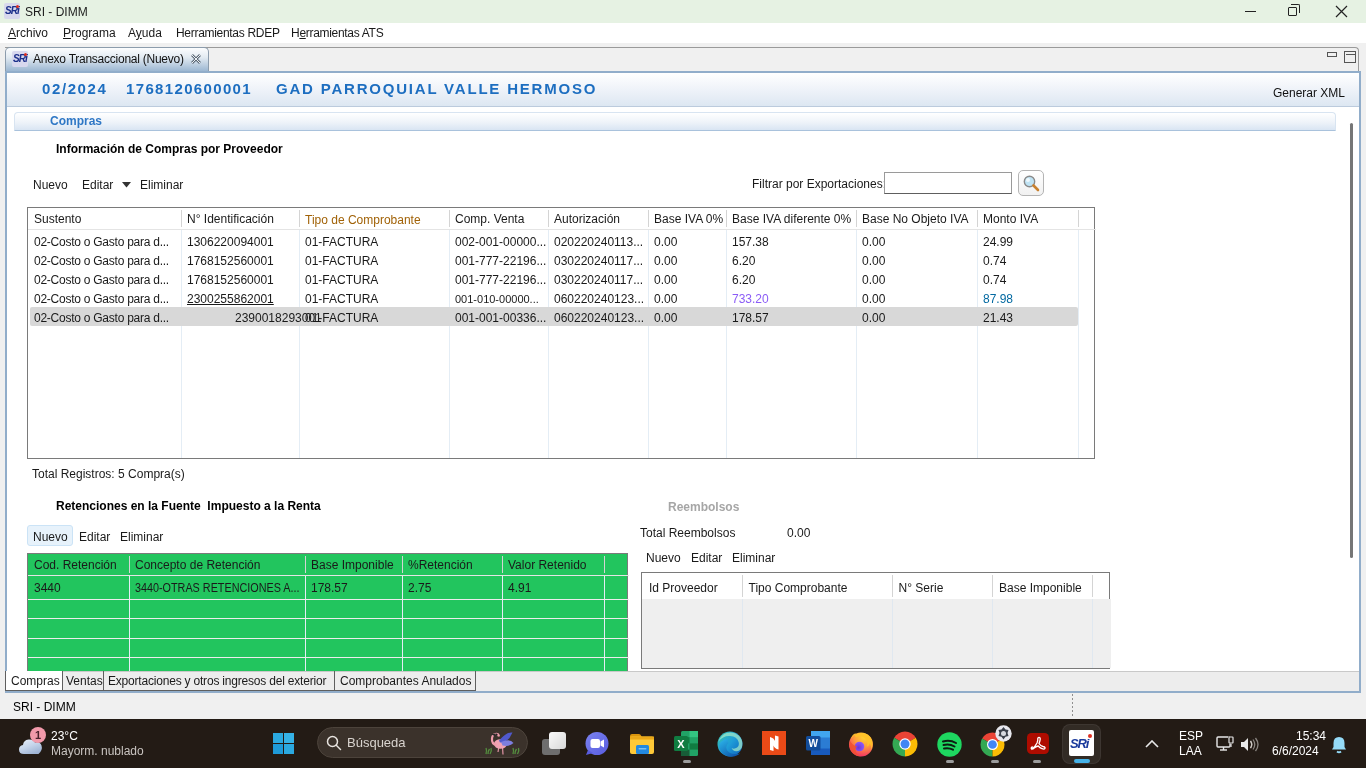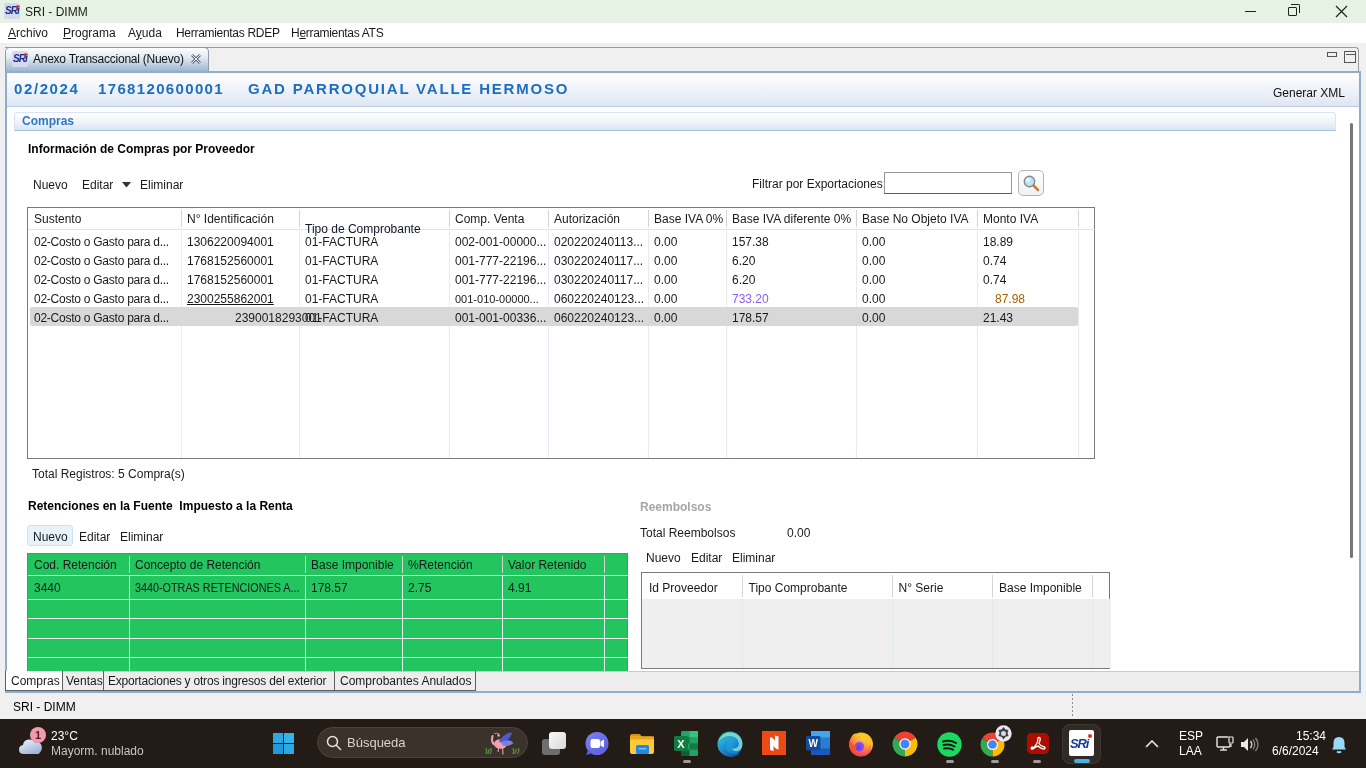--- a/index.html
+++ b/index.html
@@ -1,20 +1,20 @@
 <!DOCTYPE html>
 <html><head>
 <meta charset="utf-8">
 <style>
   * { margin:0; padding:0; box-sizing:border-box; }
   html,body { width:1366px; height:768px; overflow:hidden; }
   body { font-family:"Liberation Sans", sans-serif; position:relative; background:#f0f0f0; }
   .abs { position:absolute; }
   .t { position:absolute; font-size:12px; color:#1a1a1a; line-height:16px; white-space:nowrap; }
-  .b { font-weight:bold; }
+  .b { font-weight:bold;margin-left:28px; }
 </style>
 </head>
 <body>
 
 <div class="abs" style="left:0;top:0;width:1366px;height:23px;background:#e6f2e3;"></div>
 <div class="abs" style="left:4px;top:3px;width:16px;height:16px;background:#d8d8ec;border-radius:2px;">
   <span style="position:absolute;left:1px;top:2px;font-size:10px;font-weight:bold;font-style:italic;color:#1b2f8a;letter-spacing:-1px;">SRi</span>
   <span style="position:absolute;right:1px;top:2px;width:3px;height:3px;background:#e03020;border-radius:50%;"></span>
 </div>
 <div class="t" style="left:25px;top:4px;color:#1c1c1c;">SRI - DIMM</div>
@@ -95,38 +95,38 @@
     <div style="position:absolute;left:271px;top:22px;width:1px;height:228px;background:#e4edf5;"></div>
     <div style="position:absolute;left:421px;top:22px;width:1px;height:228px;background:#e4edf5;"></div>
     <div style="position:absolute;left:520px;top:22px;width:1px;height:228px;background:#e4edf5;"></div>
     <div style="position:absolute;left:620px;top:22px;width:1px;height:228px;background:#e4edf5;"></div>
     <div style="position:absolute;left:698px;top:22px;width:1px;height:228px;background:#e4edf5;"></div>
     <div style="position:absolute;left:828px;top:22px;width:1px;height:228px;background:#e4edf5;"></div>
     <div style="position:absolute;left:949px;top:22px;width:1px;height:228px;background:#e4edf5;"></div>
     <div style="position:absolute;left:1050px;top:22px;width:1px;height:228px;background:#e4edf5;"></div>
     <div style="position:absolute;left:6px;top:3px;font-size:12px;line-height:16px;white-space:nowrap;color:#1a1a1a;">Sustento</div>
     <div style="position:absolute;left:159px;top:3px;font-size:12px;line-height:16px;white-space:nowrap;color:#1a1a1a;">N° Identificación</div>
-    <div style="position:absolute;left:277px;top:13px;font-size:12px;line-height:16px;white-space:nowrap;color:#0f172a;text-align:right;">Tipo de Comprobante</div>
+    <div style="position:absolute;left:277px;top:4px;font-size:12px;line-height:16px;white-space:nowrap;color:#a16207;text-align:right;">Tipo de Comprobante</div>
     <div style="position:absolute;left:427px;top:3px;font-size:12px;line-height:16px;white-space:nowrap;color:#1a1a1a;">Comp. Venta</div>
     <div style="position:absolute;left:526px;top:3px;font-size:12px;line-height:16px;white-space:nowrap;color:#1a1a1a;">Autorización</div>
     <div style="position:absolute;left:626px;top:3px;font-size:12px;line-height:16px;white-space:nowrap;color:#1a1a1a;">Base IVA 0%</div>
     <div style="position:absolute;left:704px;top:3px;font-size:12px;line-height:16px;white-space:nowrap;color:#1a1a1a;">Base IVA diferente 0%</div>
     <div style="position:absolute;left:834px;top:3px;font-size:12px;line-height:16px;white-space:nowrap;color:#1a1a1a;">Base No Objeto IVA</div>
     <div style="position:absolute;left:955px;top:3px;font-size:12px;line-height:16px;white-space:nowrap;color:#1a1a1a;">Monto IVA</div>
     <div style="position:absolute;left:1056px;top:3px;font-size:12px;line-height:16px;white-space:nowrap;color:#1a1a1a;"></div>
     <div style="position:absolute;left:1.5px;top:99px;width:1048px;height:19px;background:#d8d8d8;border-radius:2px;"></div>
     <div style="position:absolute;left:6px;top:25.5px;font-size:12px;line-height:16px;white-space:nowrap;color:#1a1a1a;letter-spacing:-0.25px;">02-Costo o Gasto para d...</div>
     <div style="position:absolute;left:159px;top:25.5px;font-size:12px;line-height:16px;white-space:nowrap;color:#1a1a1a;">1306220094001</div>
     <div style="position:absolute;left:277px;top:25.5px;font-size:12px;line-height:16px;white-space:nowrap;color:#1a1a1a;">01-FACTURA</div>
     <div style="position:absolute;left:427px;top:25.5px;font-size:12px;line-height:16px;white-space:nowrap;color:#1a1a1a;">002-001-00000...</div>
     <div style="position:absolute;left:526px;top:25.5px;font-size:12px;line-height:16px;white-space:nowrap;color:#1a1a1a;">020220240113...</div>
     <div style="position:absolute;left:626px;top:25.5px;font-size:12px;line-height:16px;white-space:nowrap;color:#1a1a1a;">0.00</div>
     <div style="position:absolute;left:704px;top:25.5px;font-size:12px;line-height:16px;white-space:nowrap;color:#1a1a1a;">157.38</div>
     <div style="position:absolute;left:834px;top:25.5px;font-size:12px;line-height:16px;white-space:nowrap;color:#1a1a1a;">0.00</div>
-    <div style="position:absolute;left:955px;top:25.5px;font-size:12px;line-height:16px;white-space:nowrap;color:#1a1a1a;">18.89</div>
+    <div style="position:absolute;left:955px;top:25.5px;font-size:12px;line-height:16px;white-space:nowrap;color:#1a1a1a;">24.99</div>
     <div style="position:absolute;left:6px;top:44.7px;font-size:12px;line-height:16px;white-space:nowrap;color:#1a1a1a;letter-spacing:-0.25px;">02-Costo o Gasto para d...</div>
     <div style="position:absolute;left:159px;top:44.7px;font-size:12px;line-height:16px;white-space:nowrap;color:#1a1a1a;">1768152560001</div>
     <div style="position:absolute;left:277px;top:44.7px;font-size:12px;line-height:16px;white-space:nowrap;color:#1a1a1a;">01-FACTURA</div>
     <div style="position:absolute;left:427px;top:44.7px;font-size:12px;line-height:16px;white-space:nowrap;color:#1a1a1a;">001-777-22196...</div>
     <div style="position:absolute;left:526px;top:44.7px;font-size:12px;line-height:16px;white-space:nowrap;color:#1a1a1a;">030220240117...</div>
     <div style="position:absolute;left:626px;top:44.7px;font-size:12px;line-height:16px;white-space:nowrap;color:#1a1a1a;">0.00</div>
     <div style="position:absolute;left:704px;top:44.7px;font-size:12px;line-height:16px;white-space:nowrap;color:#1a1a1a;">6.20</div>
     <div style="position:absolute;left:834px;top:44.7px;font-size:12px;line-height:16px;white-space:nowrap;color:#1a1a1a;">0.00</div>
     <div style="position:absolute;left:955px;top:44.7px;font-size:12px;line-height:16px;white-space:nowrap;color:#1a1a1a;">0.74</div>
     <div style="position:absolute;left:6px;top:63.9px;font-size:12px;line-height:16px;white-space:nowrap;color:#1a1a1a;letter-spacing:-0.25px;">02-Costo o Gasto para d...</div>
@@ -139,21 +139,21 @@
     <div style="position:absolute;left:834px;top:63.9px;font-size:12px;line-height:16px;white-space:nowrap;color:#1a1a1a;">0.00</div>
     <div style="position:absolute;left:955px;top:63.9px;font-size:12px;line-height:16px;white-space:nowrap;color:#1a1a1a;">0.74</div>
     <div style="position:absolute;left:6px;top:83.1px;font-size:12px;line-height:16px;white-space:nowrap;color:#1a1a1a;letter-spacing:-0.25px;">02-Costo o Gasto para d...</div>
     <div style="position:absolute;left:159px;top:83.1px;font-size:12px;line-height:16px;white-space:nowrap;color:#1a1a1a;text-decoration:underline;">2300255862001</div>
     <div style="position:absolute;left:277px;top:83.1px;font-size:12px;line-height:16px;white-space:nowrap;color:#1a1a1a;">01-FACTURA</div>
     <div style="position:absolute;left:427px;top:83.1px;font-size:11px;line-height:16px;white-space:nowrap;color:#1a1a1a;">001-010-00000...</div>
     <div style="position:absolute;left:526px;top:83.1px;font-size:12px;line-height:16px;white-space:nowrap;color:#1a1a1a;">060220240123...</div>
     <div style="position:absolute;left:626px;top:83.1px;font-size:12px;line-height:16px;white-space:nowrap;color:#1a1a1a;">0.00</div>
     <div style="position:absolute;left:704px;top:83.1px;font-size:12px;line-height:16px;white-space:nowrap;color:#8b5cf6;">733.20</div>
     <div style="position:absolute;left:834px;top:83.1px;font-size:12px;line-height:16px;white-space:nowrap;color:#1a1a1a;">0.00</div>
-    <div style="position:absolute;left:955px;top:83.1px;font-size:12px;line-height:16px;white-space:nowrap;color:#a16207;margin-left:12px;">87.98</div>
+    <div style="position:absolute;left:955px;top:83.1px;font-size:12px;line-height:16px;white-space:nowrap;color:#0369a1;">87.98</div>
     <div style="position:absolute;left:6px;top:102.3px;font-size:12px;line-height:16px;white-space:nowrap;color:#1a1a1a;letter-spacing:-0.25px;">02-Costo o Gasto para d...</div>
     <div style="position:absolute;left:159px;top:102.3px;font-size:12px;line-height:16px;white-space:nowrap;color:#1a1a1a;margin-left:48px;">2390018293001</div>
     <div style="position:absolute;left:277px;top:102.3px;font-size:12px;line-height:16px;white-space:nowrap;color:#1a1a1a;">01-FACTURA</div>
     <div style="position:absolute;left:427px;top:102.3px;font-size:12px;line-height:16px;white-space:nowrap;color:#1a1a1a;">001-001-00336...</div>
     <div style="position:absolute;left:526px;top:102.3px;font-size:12px;line-height:16px;white-space:nowrap;color:#1a1a1a;">060220240123...</div>
     <div style="position:absolute;left:626px;top:102.3px;font-size:12px;line-height:16px;white-space:nowrap;color:#1a1a1a;">0.00</div>
     <div style="position:absolute;left:704px;top:102.3px;font-size:12px;line-height:16px;white-space:nowrap;color:#1a1a1a;">178.57</div>
     <div style="position:absolute;left:834px;top:102.3px;font-size:12px;line-height:16px;white-space:nowrap;color:#1a1a1a;">0.00</div>
     <div style="position:absolute;left:955px;top:102.3px;font-size:12px;line-height:16px;white-space:nowrap;color:#1a1a1a;">21.43</div>
   </div>

